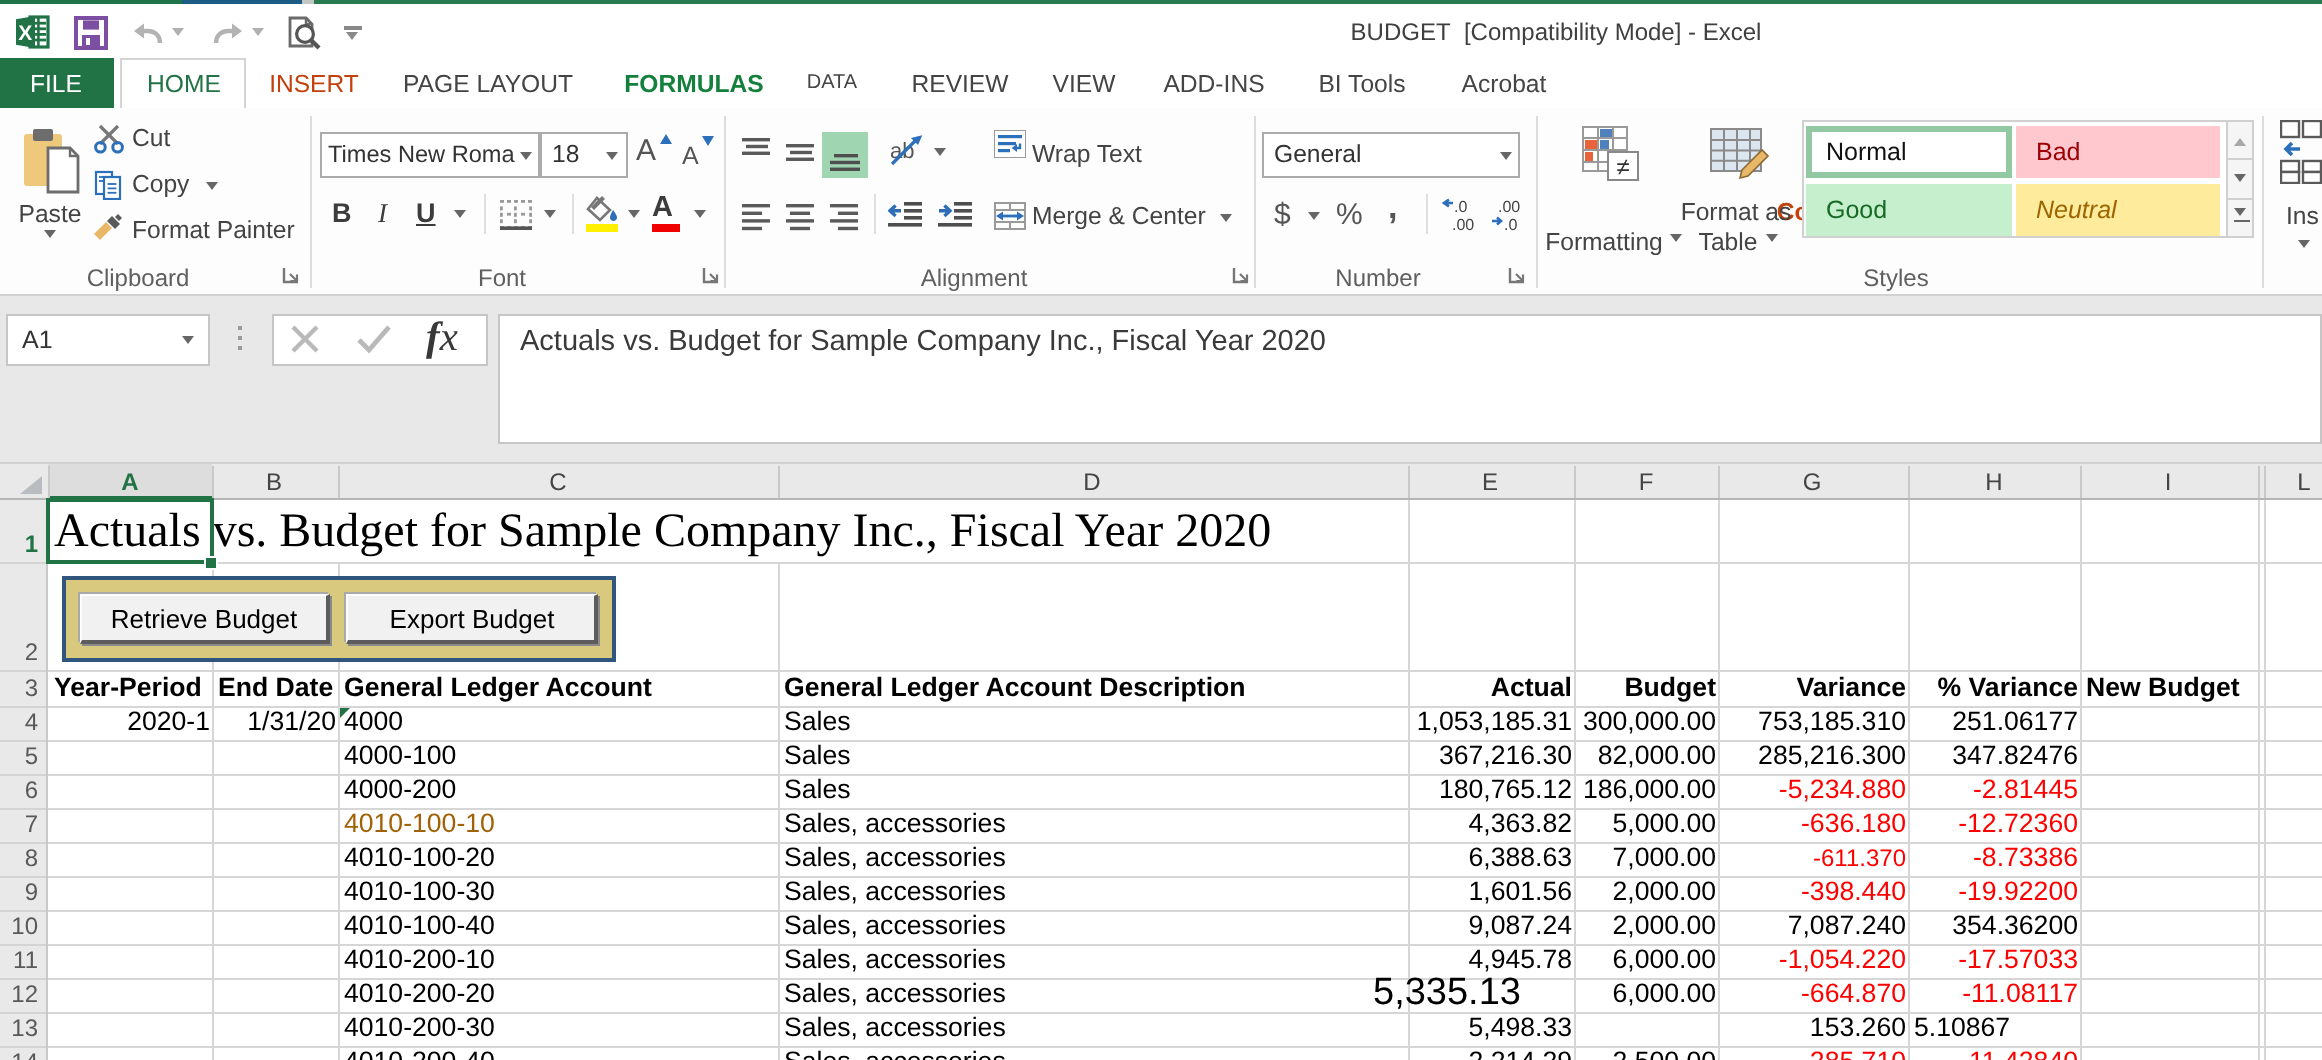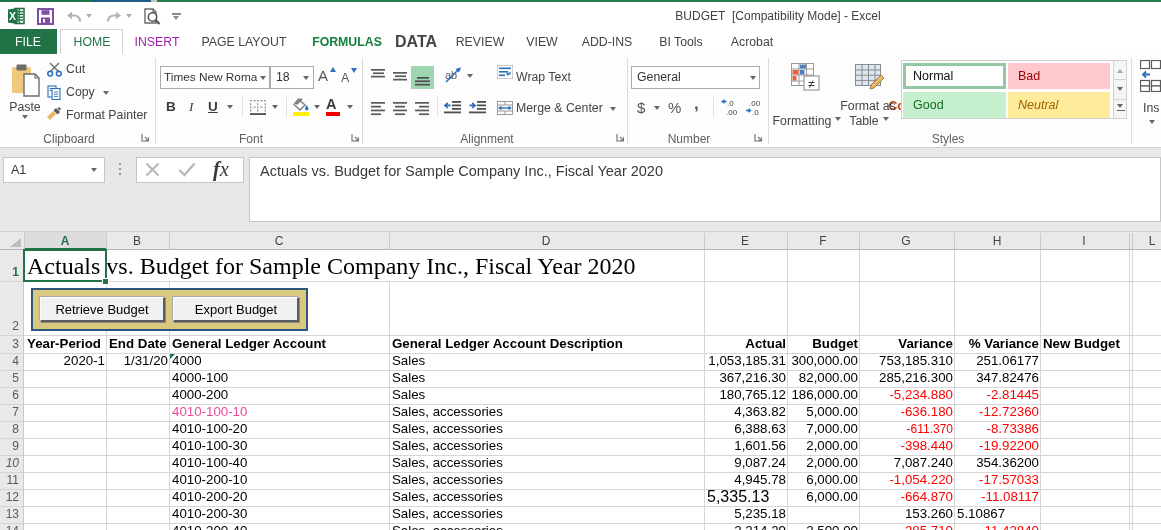--- a/index.html
+++ b/index.html
@@ -45,24 +45,24 @@
 <circle cx="9.5" cy="9" r="4.2" fill="#fff" stroke="#555" stroke-width="1.6"></circle>
 <line x1="12.6" y1="12.1" x2="16.5" y2="16" stroke="#555" stroke-width="2.2"></line>
 </svg>
 <div style="position:absolute;left:172px;top:13px;width:9px;height:1.5px;background:#888;"></div>
 <div style="position:absolute;left:172.5px;top:16px;width:0;height:0;border-left:3.5px solid transparent;border-right:3.5px solid transparent;border-top:4.5px solid #888;"></div>
 <div style="position:absolute;left:628px;top:8px;width:300px;height:16px;line-height:16px;font-size:12px;color:#3f3f3f;text-align:center;font-weight:normal;white-space:nowrap;">BUDGET&nbsp; [Compatibility Mode] - Excel</div>
 <div style="position:absolute;left:0px;top:29px;width:57px;height:25px;background:#217346;"></div>
 <div style="position:absolute;left:-122px;top:34px;width:300px;height:16px;line-height:16px;font-size:12.3px;color:#fff;text-align:center;font-weight:normal;white-space:nowrap;">FILE</div>
 <div style="position:absolute;left:60px;top:29px;width:63px;height:25px;background:#fff;border:1px solid #d4d4d4;border-bottom:none;"></div>
 <div style="position:absolute;left:-58px;top:34px;width:300px;height:16px;line-height:16px;font-size:12.3px;color:#217346;text-align:center;font-weight:normal;white-space:nowrap;">HOME</div>
-<div style="position:absolute;left:7px;top:34px;width:300px;height:16px;line-height:16px;font-size:12.3px;color:#a21caf;text-align:center;font-weight:normal;white-space:nowrap;">INSERT</div>
+<div style="position:absolute;left:7px;top:34px;width:300px;height:16px;line-height:16px;font-size:12.3px;color:#c2410c;text-align:center;font-weight:normal;white-space:nowrap;">INSERT</div>
 <div style="position:absolute;left:94px;top:34px;width:300px;height:16px;line-height:16px;font-size:12.3px;color:#444444;text-align:center;font-weight:normal;white-space:nowrap;">PAGE LAYOUT</div>
 <div style="position:absolute;left:197px;top:34px;width:300px;height:16px;line-height:16px;font-size:12.3px;color:#15803d;text-align:center;font-weight:bold;white-space:nowrap;">FORMULAS</div>
-<div style="position:absolute;left:266px;top:34px;width:300px;height:16px;line-height:16px;font-size:16px;color:#444444;text-align:center;font-weight:bold;white-space:nowrap;">DATA</div>
+<div style="position:absolute;left:266px;top:34px;width:300px;height:16px;line-height:16px;font-size:10px;color:#444444;text-align:center;font-weight:normal;white-space:nowrap;">DATA</div>
 <div style="position:absolute;left:330px;top:34px;width:300px;height:16px;line-height:16px;font-size:12.3px;color:#444444;text-align:center;font-weight:normal;white-space:nowrap;">REVIEW</div>
 <div style="position:absolute;left:392px;top:34px;width:300px;height:16px;line-height:16px;font-size:12.3px;color:#444444;text-align:center;font-weight:normal;white-space:nowrap;">VIEW</div>
 <div style="position:absolute;left:457px;top:34px;width:300px;height:16px;line-height:16px;font-size:12.3px;color:#444444;text-align:center;font-weight:normal;white-space:nowrap;">ADD-INS</div>
 <div style="position:absolute;left:531px;top:34px;width:300px;height:16px;line-height:16px;font-size:12.3px;color:#444444;text-align:center;font-weight:normal;white-space:nowrap;">BI Tools</div>
 <div style="position:absolute;left:602px;top:34px;width:300px;height:16px;line-height:16px;font-size:12.3px;color:#444444;text-align:center;font-weight:normal;white-space:nowrap;">Acrobat</div>
 <div style="position:absolute;left:0px;top:54px;width:1161px;height:94px;background:#fdfdfd;"></div>
 <div style="position:absolute;left:0px;top:147px;width:1161px;height:1px;background:#d2d2d2;"></div>
 <div style="position:absolute;left:155px;top:58px;width:1px;height:86px;background:#dcdcdc;"></div>
 <div style="position:absolute;left:362px;top:58px;width:1px;height:86px;background:#dcdcdc;"></div>
 <div style="position:absolute;left:627px;top:58px;width:1px;height:86px;background:#dcdcdc;"></div>
@@ -395,21 +395,21 @@
 <div style="position:absolute;left:0px;top:370px;width:19px;height:16px;line-height:16px;font-family:'Liberation Sans', sans-serif;font-size:12px;color:#595959;text-align:right;font-weight:normal;white-space:nowrap;">5</div>
 <div style="position:absolute;left:0px;top:370px;width:23px;height:1px;background:#d4d4d4;"></div>
 <div style="position:absolute;left:0px;top:387px;width:19px;height:16px;line-height:16px;font-family:'Liberation Sans', sans-serif;font-size:12px;color:#595959;text-align:right;font-weight:normal;white-space:nowrap;">6</div>
 <div style="position:absolute;left:0px;top:387px;width:23px;height:1px;background:#d4d4d4;"></div>
 <div style="position:absolute;left:0px;top:404px;width:19px;height:16px;line-height:16px;font-family:'Liberation Sans', sans-serif;font-size:12px;color:#595959;text-align:right;font-weight:normal;white-space:nowrap;">7</div>
 <div style="position:absolute;left:0px;top:404px;width:23px;height:1px;background:#d4d4d4;"></div>
 <div style="position:absolute;left:0px;top:421px;width:19px;height:16px;line-height:16px;font-family:'Liberation Sans', sans-serif;font-size:12px;color:#595959;text-align:right;font-weight:normal;white-space:nowrap;">8</div>
 <div style="position:absolute;left:0px;top:421px;width:23px;height:1px;background:#d4d4d4;"></div>
 <div style="position:absolute;left:0px;top:438px;width:19px;height:16px;line-height:16px;font-family:'Liberation Sans', sans-serif;font-size:12px;color:#595959;text-align:right;font-weight:normal;white-space:nowrap;">9</div>
 <div style="position:absolute;left:0px;top:438px;width:23px;height:1px;background:#d4d4d4;"></div>
-<div style="position:absolute;left:0px;top:455px;width:19px;height:16px;line-height:16px;font-family:'Liberation Sans', sans-serif;font-size:12px;color:#595959;text-align:right;font-weight:normal;white-space:nowrap;font-style:italic;">10</div>
+<div style="position:absolute;left:0px;top:455px;width:19px;height:16px;line-height:16px;font-family:'Liberation Sans', sans-serif;font-size:12px;color:#595959;text-align:right;font-weight:normal;white-space:nowrap;">10</div>
 <div style="position:absolute;left:0px;top:455px;width:23px;height:1px;background:#d4d4d4;"></div>
 <div style="position:absolute;left:0px;top:472px;width:19px;height:16px;line-height:16px;font-family:'Liberation Sans', sans-serif;font-size:12px;color:#595959;text-align:right;font-weight:normal;white-space:nowrap;">11</div>
 <div style="position:absolute;left:0px;top:472px;width:23px;height:1px;background:#d4d4d4;"></div>
 <div style="position:absolute;left:0px;top:489px;width:19px;height:16px;line-height:16px;font-family:'Liberation Sans', sans-serif;font-size:12px;color:#595959;text-align:right;font-weight:normal;white-space:nowrap;">12</div>
 <div style="position:absolute;left:0px;top:489px;width:23px;height:1px;background:#d4d4d4;"></div>
 <div style="position:absolute;left:0px;top:506px;width:19px;height:16px;line-height:16px;font-family:'Liberation Sans', sans-serif;font-size:12px;color:#595959;text-align:right;font-weight:normal;white-space:nowrap;">13</div>
 <div style="position:absolute;left:0px;top:506px;width:23px;height:1px;background:#d4d4d4;"></div>
 <div style="position:absolute;left:0px;top:523px;width:19px;height:16px;line-height:16px;font-family:'Liberation Sans', sans-serif;font-size:12px;color:#595959;text-align:right;font-weight:normal;white-space:nowrap;">14</div>
 <div style="position:absolute;left:0px;top:523px;width:23px;height:1px;background:#d4d4d4;"></div>
 <div style="position:absolute;left:24px;top:281px;width:1137px;height:1px;background:#d6d6d6;"></div>
@@ -464,21 +464,21 @@
 <div style="position:absolute;left:707px;top:370px;width:79px;height:17px;line-height:16px;font-size:13.3px;color:#000;text-align:right;font-weight:normal;white-space:nowrap;">367,216.30</div>
 <div style="position:absolute;left:790px;top:370px;width:68px;height:17px;line-height:16px;font-size:13.3px;color:#000;text-align:right;font-weight:normal;white-space:nowrap;">82,000.00</div>
 <div style="position:absolute;left:862px;top:370px;width:91px;height:17px;line-height:16px;font-size:13.3px;color:#000;text-align:right;font-weight:normal;white-space:nowrap;">285,216.300</div>
 <div style="position:absolute;left:957px;top:370px;width:82px;height:17px;line-height:16px;font-size:13.3px;color:#000;text-align:right;font-weight:normal;white-space:nowrap;">347.82476</div>
 <div style="position:absolute;left:172px;top:387px;width:216px;height:17px;line-height:16px;font-size:13.3px;color:#000;text-align:left;font-weight:normal;white-space:nowrap;">4000-200</div>
 <div style="position:absolute;left:392px;top:387px;width:311px;height:17px;line-height:16px;font-size:13.3px;color:#000;text-align:left;font-weight:normal;white-space:nowrap;">Sales</div>
 <div style="position:absolute;left:707px;top:387px;width:79px;height:17px;line-height:16px;font-size:13.3px;color:#000;text-align:right;font-weight:normal;white-space:nowrap;">180,765.12</div>
 <div style="position:absolute;left:790px;top:387px;width:68px;height:17px;line-height:16px;font-size:13.3px;color:#000;text-align:right;font-weight:normal;white-space:nowrap;">186,000.00</div>
 <div style="position:absolute;left:862px;top:387px;width:91px;height:17px;line-height:16px;font-size:13.3px;color:#fe0000;text-align:right;font-weight:normal;white-space:nowrap;">-5,234.880</div>
 <div style="position:absolute;left:957px;top:387px;width:82px;height:17px;line-height:16px;font-size:13.3px;color:#fe0000;text-align:right;font-weight:normal;white-space:nowrap;">-2.81445</div>
-<div style="position:absolute;left:172px;top:404px;width:216px;height:17px;line-height:16px;font-size:13.3px;color:#ec4899;text-align:left;font-weight:normal;white-space:nowrap;">4010-100-10</div>
+<div style="position:absolute;left:172px;top:404px;width:216px;height:17px;line-height:16px;font-size:13.3px;color:#a16207;text-align:left;font-weight:normal;white-space:nowrap;">4010-100-10</div>
 <div style="position:absolute;left:392px;top:404px;width:311px;height:17px;line-height:16px;font-size:13.3px;color:#000;text-align:left;font-weight:normal;white-space:nowrap;">Sales, accessories</div>
 <div style="position:absolute;left:707px;top:404px;width:79px;height:17px;line-height:16px;font-size:13.3px;color:#000;text-align:right;font-weight:normal;white-space:nowrap;">4,363.82</div>
 <div style="position:absolute;left:790px;top:404px;width:68px;height:17px;line-height:16px;font-size:13.3px;color:#000;text-align:right;font-weight:normal;white-space:nowrap;">5,000.00</div>
 <div style="position:absolute;left:862px;top:404px;width:91px;height:17px;line-height:16px;font-size:13.3px;color:#fe0000;text-align:right;font-weight:normal;white-space:nowrap;">-636.180</div>
 <div style="position:absolute;left:957px;top:404px;width:82px;height:17px;line-height:16px;font-size:13.3px;color:#fe0000;text-align:right;font-weight:normal;white-space:nowrap;">-12.72360</div>
 <div style="position:absolute;left:172px;top:421px;width:216px;height:17px;line-height:16px;font-size:13.3px;color:#000;text-align:left;font-weight:normal;white-space:nowrap;">4010-100-20</div>
 <div style="position:absolute;left:392px;top:421px;width:311px;height:17px;line-height:16px;font-size:13.3px;color:#000;text-align:left;font-weight:normal;white-space:nowrap;">Sales, accessories</div>
 <div style="position:absolute;left:707px;top:421px;width:79px;height:17px;line-height:16px;font-size:13.3px;color:#000;text-align:right;font-weight:normal;white-space:nowrap;">6,388.63</div>
 <div style="position:absolute;left:790px;top:421px;width:68px;height:17px;line-height:16px;font-size:13.3px;color:#000;text-align:right;font-weight:normal;white-space:nowrap;">7,000.00</div>
 <div style="position:absolute;left:862px;top:421px;width:91px;height:17px;line-height:16px;font-size:12px;color:#fe0000;text-align:right;font-weight:normal;white-space:nowrap;">-611.370</div>
@@ -496,27 +496,27 @@
 <div style="position:absolute;left:862px;top:455px;width:91px;height:17px;line-height:16px;font-size:13.3px;color:#000;text-align:right;font-weight:normal;white-space:nowrap;">7,087.240</div>
 <div style="position:absolute;left:957px;top:455px;width:82px;height:17px;line-height:16px;font-size:13.3px;color:#000;text-align:right;font-weight:normal;white-space:nowrap;">354.36200</div>
 <div style="position:absolute;left:172px;top:472px;width:216px;height:17px;line-height:16px;font-size:13.3px;color:#000;text-align:left;font-weight:normal;white-space:nowrap;">4010-200-10</div>
 <div style="position:absolute;left:392px;top:472px;width:311px;height:17px;line-height:16px;font-size:13.3px;color:#000;text-align:left;font-weight:normal;white-space:nowrap;">Sales, accessories</div>
 <div style="position:absolute;left:707px;top:472px;width:79px;height:17px;line-height:16px;font-size:13.3px;color:#000;text-align:right;font-weight:normal;white-space:nowrap;">4,945.78</div>
 <div style="position:absolute;left:790px;top:472px;width:68px;height:17px;line-height:16px;font-size:13.3px;color:#000;text-align:right;font-weight:normal;white-space:nowrap;">6,000.00</div>
 <div style="position:absolute;left:862px;top:472px;width:91px;height:17px;line-height:16px;font-size:13.3px;color:#fe0000;text-align:right;font-weight:normal;white-space:nowrap;">-1,054.220</div>
 <div style="position:absolute;left:957px;top:472px;width:82px;height:17px;line-height:16px;font-size:13.3px;color:#fe0000;text-align:right;font-weight:normal;white-space:nowrap;">-17.57033</div>
 <div style="position:absolute;left:172px;top:489px;width:216px;height:17px;line-height:16px;font-size:13.3px;color:#000;text-align:left;font-weight:normal;white-space:nowrap;">4010-200-20</div>
 <div style="position:absolute;left:392px;top:489px;width:311px;height:17px;line-height:16px;font-size:13.3px;color:#000;text-align:left;font-weight:normal;white-space:nowrap;">Sales, accessories</div>
-<div style="position:absolute;left:707px;top:489px;width:79px;height:17px;line-height:16px;font-size:16px;color:#000;text-align:left;font-weight:normal;white-space:nowrap;">5,335.13</div>
+<div style="position:absolute;left:684px;top:489px;width:79px;height:17px;line-height:16px;font-size:19px;color:#000;text-align:center;font-weight:normal;white-space:nowrap;">5,335.13</div>
 <div style="position:absolute;left:790px;top:489px;width:68px;height:17px;line-height:16px;font-size:13.3px;color:#000;text-align:right;font-weight:normal;white-space:nowrap;">6,000.00</div>
 <div style="position:absolute;left:862px;top:489px;width:91px;height:17px;line-height:16px;font-size:13.3px;color:#fe0000;text-align:right;font-weight:normal;white-space:nowrap;">-664.870</div>
 <div style="position:absolute;left:957px;top:489px;width:82px;height:17px;line-height:16px;font-size:13.3px;color:#fe0000;text-align:right;font-weight:normal;white-space:nowrap;">-11.08117</div>
 <div style="position:absolute;left:172px;top:506px;width:216px;height:17px;line-height:16px;font-size:13.3px;color:#000;text-align:left;font-weight:normal;white-space:nowrap;">4010-200-30</div>
 <div style="position:absolute;left:392px;top:506px;width:311px;height:17px;line-height:16px;font-size:13.3px;color:#000;text-align:left;font-weight:normal;white-space:nowrap;">Sales, accessories</div>
-<div style="position:absolute;left:707px;top:506px;width:79px;height:17px;line-height:16px;font-size:13.3px;color:#000;text-align:right;font-weight:normal;white-space:nowrap;">5,235.18</div>
+<div style="position:absolute;left:707px;top:506px;width:79px;height:17px;line-height:16px;font-size:13.3px;color:#000;text-align:right;font-weight:normal;white-space:nowrap;">5,498.33</div>
 <div style="position:absolute;left:790px;top:506px;width:68px;height:17px;line-height:16px;font-size:13.3px;color:#000;text-align:right;font-weight:normal;white-space:nowrap;margin-top:45px;">3,000.00</div>
 <div style="position:absolute;left:862px;top:506px;width:91px;height:17px;line-height:16px;font-size:13.3px;color:#000;text-align:right;font-weight:normal;white-space:nowrap;">153.260</div>
 <div style="position:absolute;left:957px;top:506px;width:82px;height:17px;line-height:16px;font-size:13.3px;color:#000;text-align:left;font-weight:normal;white-space:nowrap;">5.10867</div>
 <div style="position:absolute;left:172px;top:523px;width:216px;height:17px;line-height:16px;font-size:13.3px;color:#000;text-align:left;font-weight:normal;white-space:nowrap;">4010-200-40</div>
 <div style="position:absolute;left:392px;top:523px;width:311px;height:17px;line-height:16px;font-size:13.3px;color:#000;text-align:left;font-weight:normal;white-space:nowrap;">Sales, accessories</div>
 <div style="position:absolute;left:707px;top:523px;width:79px;height:17px;line-height:16px;font-size:13.3px;color:#000;text-align:right;font-weight:normal;white-space:nowrap;">2,214.29</div>
 <div style="position:absolute;left:790px;top:523px;width:68px;height:17px;line-height:16px;font-size:13.3px;color:#000;text-align:right;font-weight:normal;white-space:nowrap;">2,500.00</div>
 <div style="position:absolute;left:862px;top:523px;width:91px;height:17px;line-height:16px;font-size:13.3px;color:#fe0000;text-align:right;font-weight:normal;white-space:nowrap;">-285.710</div>
 <div style="position:absolute;left:957px;top:523px;width:82px;height:17px;line-height:16px;font-size:13.3px;color:#fe0000;text-align:right;font-weight:normal;white-space:nowrap;">-11.42840</div>
 <div style="position:absolute;left:170px;top:354px;width:0;height:0;border-right:5px solid transparent;border-top:5px solid #217346;"></div>

